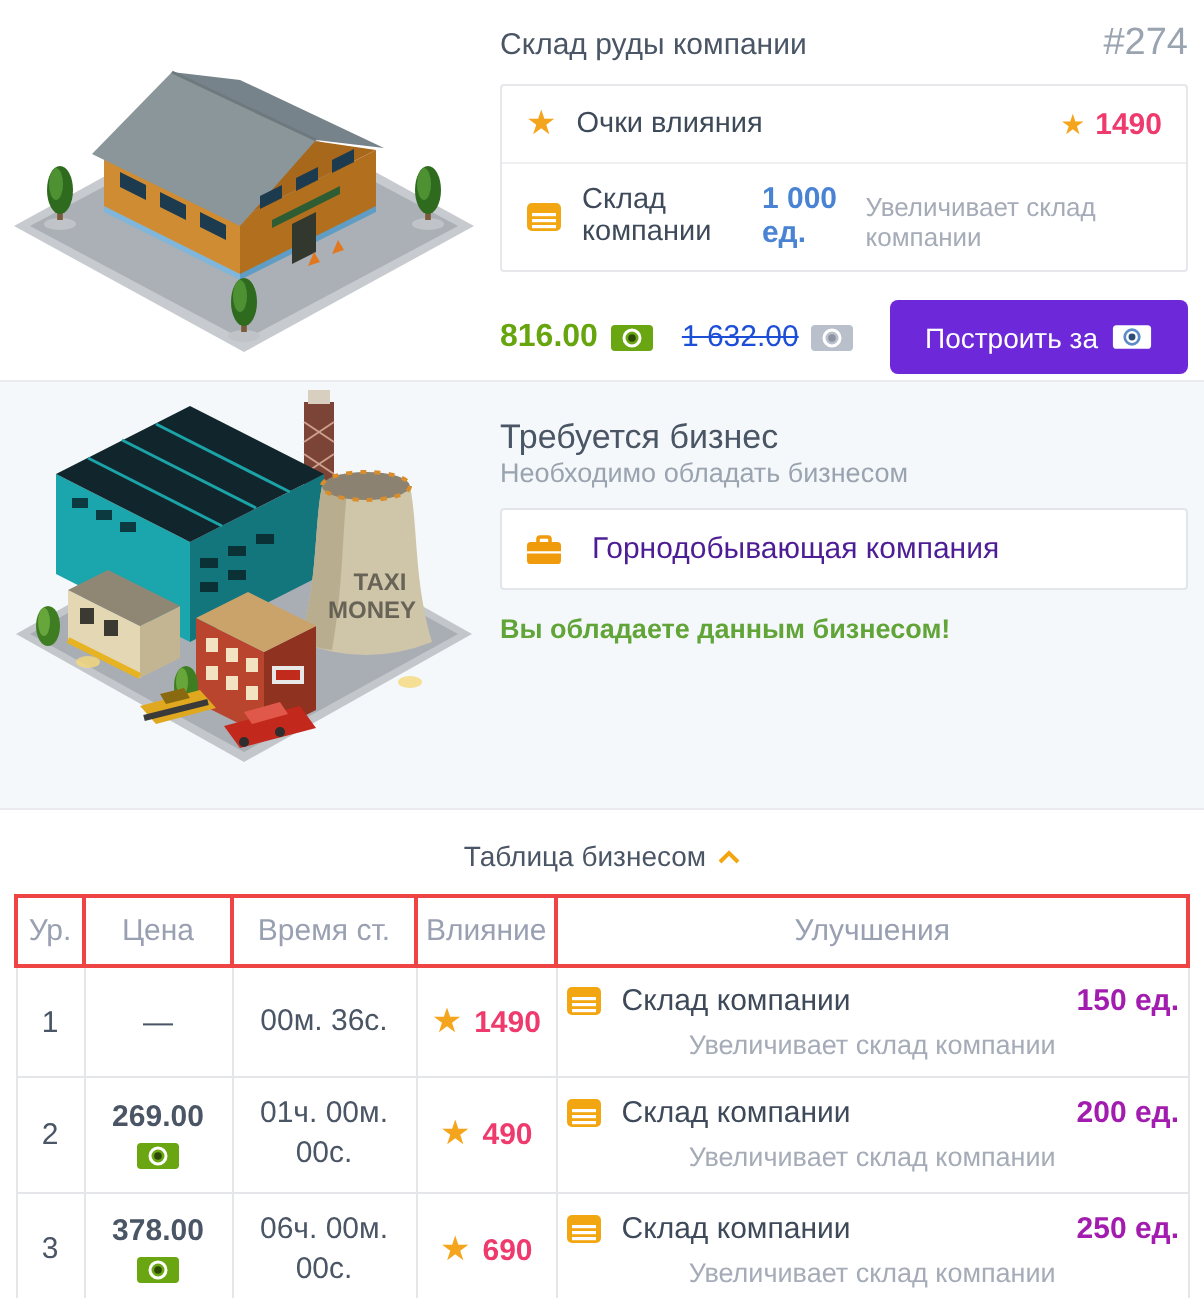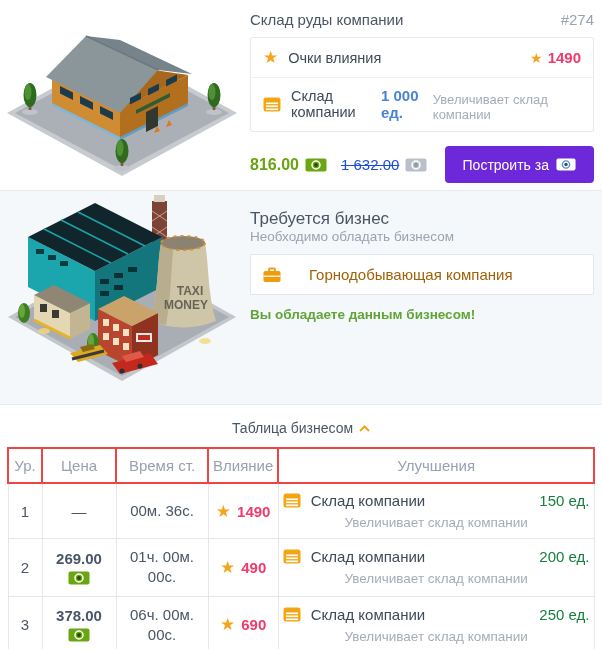--- a/index.html
+++ b/index.html
@@ -7,21 +7,21 @@
     font-family:"Liberation Sans","DejaVu Sans",sans-serif; color:#47526a; }
 
   
   .top-section { height:190px; display:flex; background:#fff; }
   .img-col { width:245px; flex:none; position:relative; }
   .img-col svg.scene { display:block; }
   .content-col { flex:1; padding:11px 8px 0 5px; }
 
   .title-row { display:flex; align-items:baseline; }
   .page-title { font-size:15px; font-weight:400; color:#4a5565; }
-  .page-id { margin-left:auto; font-size:15px; color:#9aa3b0; }
+  .page-id { margin-left:auto; font-size:19px; color:#9aa3b0; }
 
   .info-card { margin-top:9px; border:1px solid #e6e8ec; border-radius:2px; background:#fff; }
   .card-row { display:flex; align-items:center; padding:9px 12px; }
   .card-row + .card-row { border-top:1px solid #eef0f2; }
   .row-label { font-size:14.5px; color:#3e4a5a; margin-left:10px; }
   .row-value { margin-left:auto; font-size:15px; font-weight:bold; }
   .val-pink { color:#ef3a6d; }
   .val-blue { color:#4a83d4; }
   .card-row2 { padding:8px 12px 9px; }
   .card-row2 .line { display:flex; align-items:center; }
@@ -40,41 +40,41 @@
     color:#fff; font-size:14px; font-family:inherit; padding:0 18px; height:37px;
     display:flex; align-items:center; gap:7px; cursor:pointer; }
 
   
   .business-section { height:215px; background:#f5f8fa; border-top:1px solid #e9ebee;
     border-bottom:1px solid #e9ebee; display:flex; }
   .content2 { flex:1; padding:18px 8px 0 5px; }
   .h2 { font-size:17px; font-weight:400; color:#4a5565; }
   .subtitle { font-size:13.5px; color:#9aa3b0; }
   .business-box { margin-top:10px; background:#fff; border:1px solid #e2e5e9; border-radius:2px;
-    padding:11px 12px; display:flex; align-items:center; gap:28px; font-size:15px; color:#a16207;
+    padding:11px 12px; display:flex; align-items:center; gap:15px; font-size:15px; color:#4c1d95;
     cursor:pointer; }
   .owned-text { margin-top:12px; font-size:13.5px; font-weight:bold; color:#61a437; }
 
   
   .table-section { padding:8px 7px 0; background:#fff; }
   .table-title { text-align:center; font-size:14px; color:#4a5565; margin:7px 0 11px;
     display:flex; justify-content:center; align-items:center; gap:6px; cursor:pointer; }
   table.levels { width:100%; border-collapse:collapse; }
   .levels th { border:2px solid #ef4444; font-weight:400; font-size:15px; color:#99a0b2; padding:8px 4px; }
   .levels td { border:1px solid #e4e6ea; text-align:center; vertical-align:middle;
     font-size:15px; color:#4a5565; padding:8px 4px; }
   .td-price { color:#67a50e; font-weight:bold; line-height:1.2; }
   .td-price svg { display:block; margin:3px auto 0; }
   .td-time { color:#9aa3b0; line-height:1.35; }
   .td-infl { white-space:nowrap; }
   .infl-num { color:#ef3a6d; font-weight:bold; font-size:15px; }
   .td-upg { text-align:left; padding:9px 12px; }
   .upg-line { display:flex; align-items:center; }
   .upg-name { margin-left:10px; font-size:15px; color:#3e4a5a; }
-  .upg-value { margin-left:auto; font-size:15px; font-weight:normal; color:#15803d; }
+  .upg-value { margin-left:auto; font-size:15px; font-weight:bold; color:#a21caf; }
   .upg-desc { font-size:13.5px; color:#a5acb8; margin-top:6px; }
 
   .icon { flex:none; display:inline-block; }
 </style>
 </head>
 <body>
 
 <div class="top-section">
   <div class="img-col">
     <svg class="scene" width="245" height="190" viewBox="0 0 245 190">

